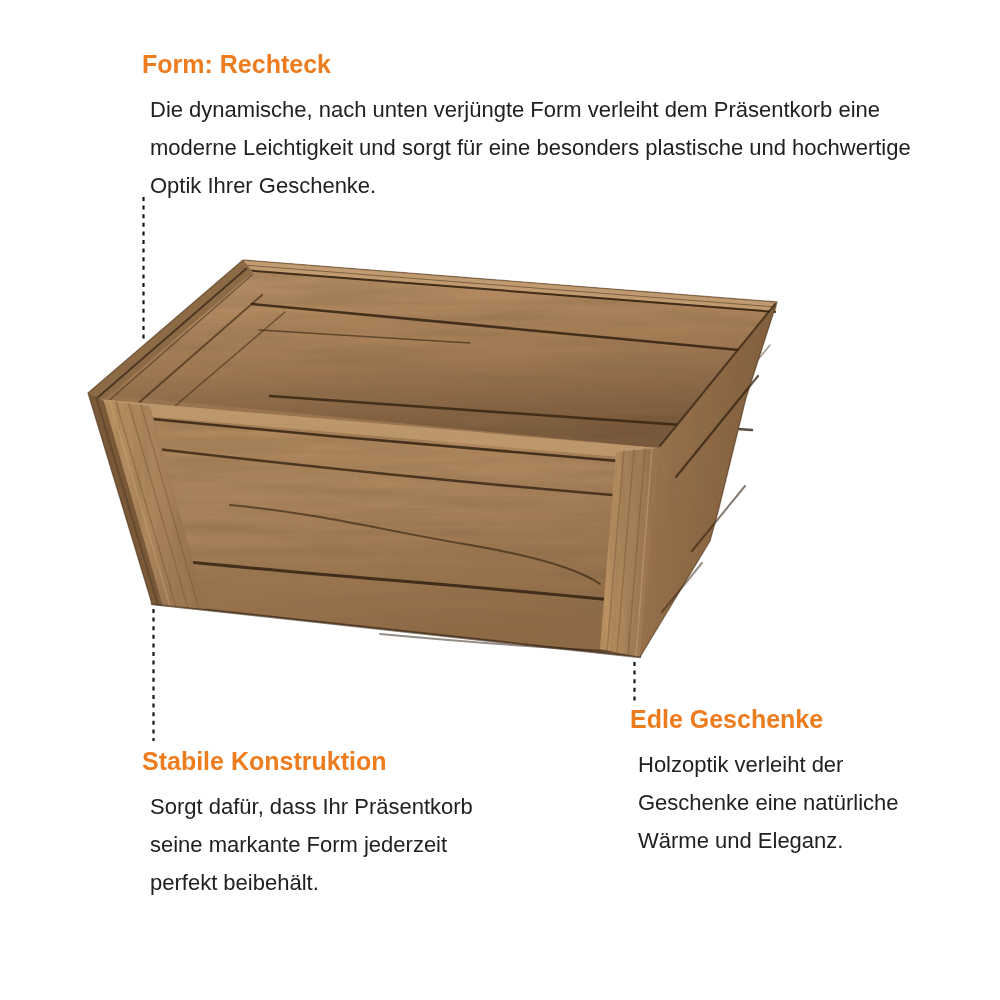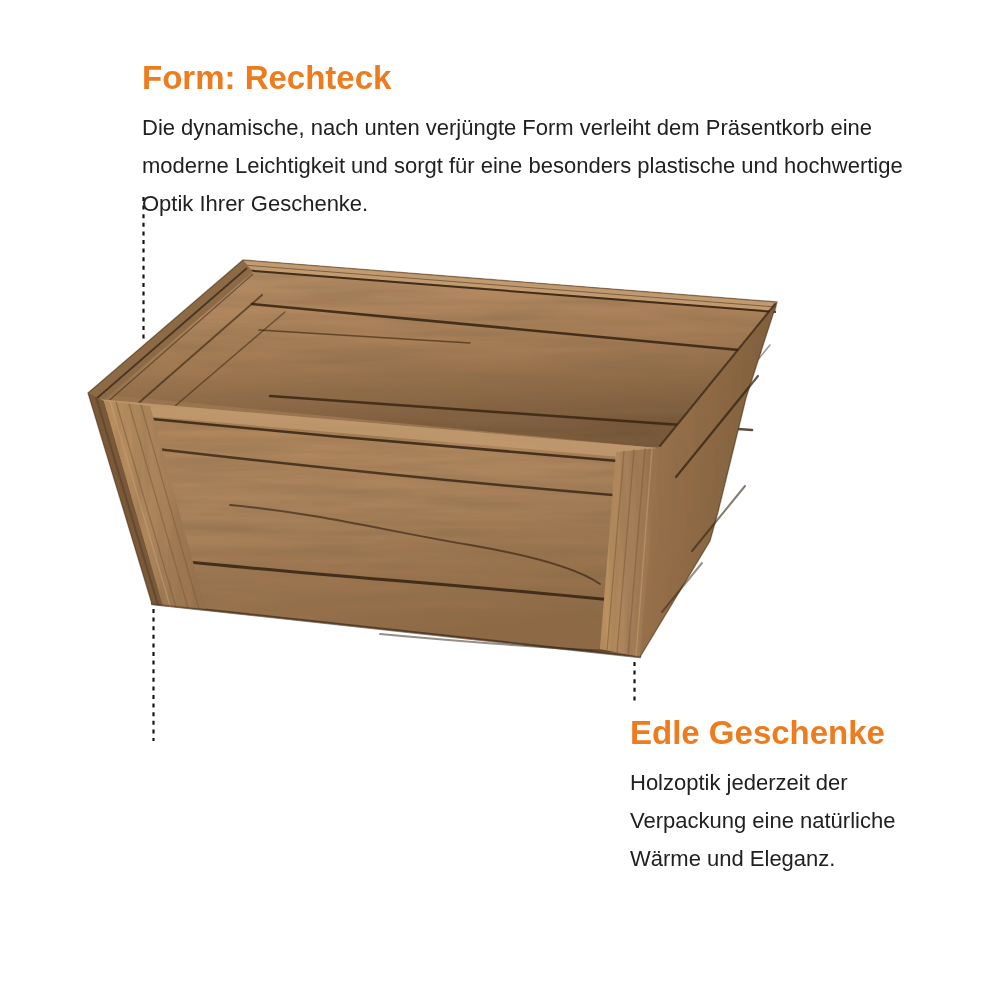--- a/index.html
+++ b/index.html
@@ -10,25 +10,25 @@
   }
   html,body{margin:0;padding:0;background:var(--bg);}
   body{font-family:"Liberation Sans","DejaVu Sans",sans-serif;}
   .canvas{
     position:relative;width:1000px;height:1000px;background:var(--bg);
     overflow:hidden;
   }
   .art{position:absolute;left:0;top:0;width:1000px;height:1000px;}
   .callout{position:absolute;}
   .callout h2{
-    margin:9px 0 11px 0;font-size:33px;line-height:1.22;font-weight:700;
+    margin:0 0 11px 0;font-size:25px;line-height:1.22;font-weight:700;
     color:var(--accent);letter-spacing:0;
   }
   .callout p{
-    margin:0;font-size:22px;line-height:38px;color:var(--text);
+    margin:8px;font-size:22px;line-height:38px;color:var(--text);
   }
   .callout-form{left:142px;top:49px;width:778px;}
   .callout-konstruktion{left:142px;top:746px;width:352px;}
   .callout-konstruktion h2{max-width:275px;}
   .callout-holzoptik{left:630px;top:704px;width:282px;}
   .connector{stroke:var(--connector);stroke-width:2.2;stroke-dasharray:4 4.6;fill:none;}
 </style>
 </head>
 <body>
 
@@ -148,19 +148,23 @@
       <line class="connector" x1="153.5" y1="609" x2="153.5" y2="741"></line>
       <line class="connector" x1="634.5" y1="662" x2="634.5" y2="704"></line>
     </g>
   </svg>
 
   <section class="callout callout-form">
     <h2>Form: Rechteck</h2>
     <p>Die dynamische, nach unten verjüngte Form verleiht dem Präsentkorb eine moderne Leichtigkeit und sorgt für eine besonders plastische und hochwertige Optik Ihrer Geschenke.</p>
   </section>
 
+  <section class="callout callout-konstruktion">
+    <h2>Stabile Konstruktion</h2>
+    <p>Sorgt dafür, dass Ihr Präsentkorb seine markante Form jederzeit perfekt beibehält.</p>
+  </section>
 
   <section class="callout callout-holzoptik">
     <h2>Edle Geschenke</h2>
-    <p>Holzoptik jederzeit der Verpackung eine natürliche Wärme und Eleganz.</p>
+    <p>Holzoptik verleiht der Geschenke eine natürliche Wärme und Eleganz.</p>
   </section>
 
 </div>
 
 </body></html>

